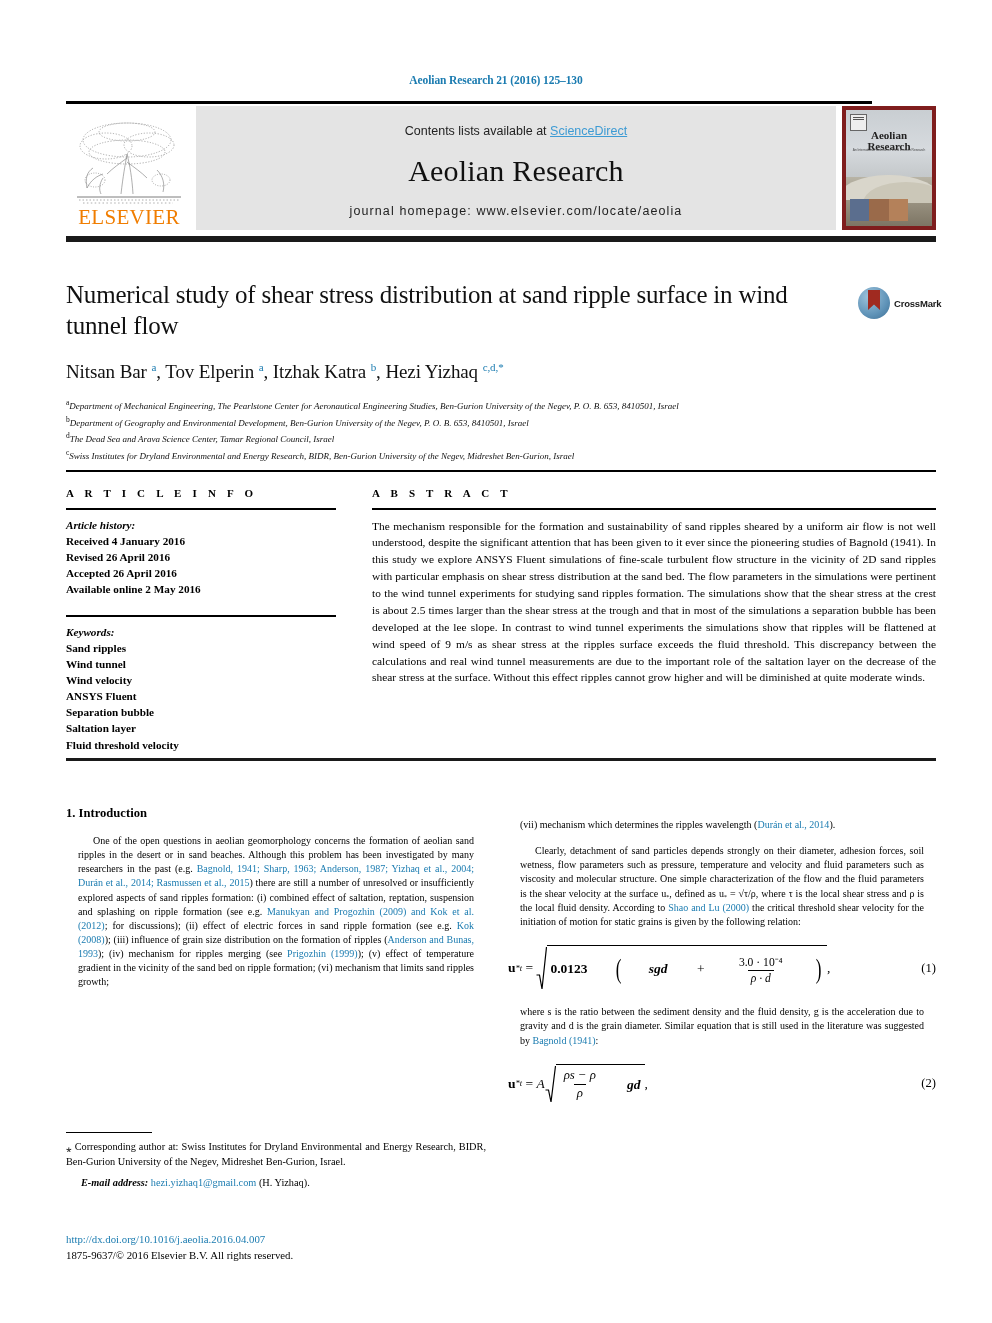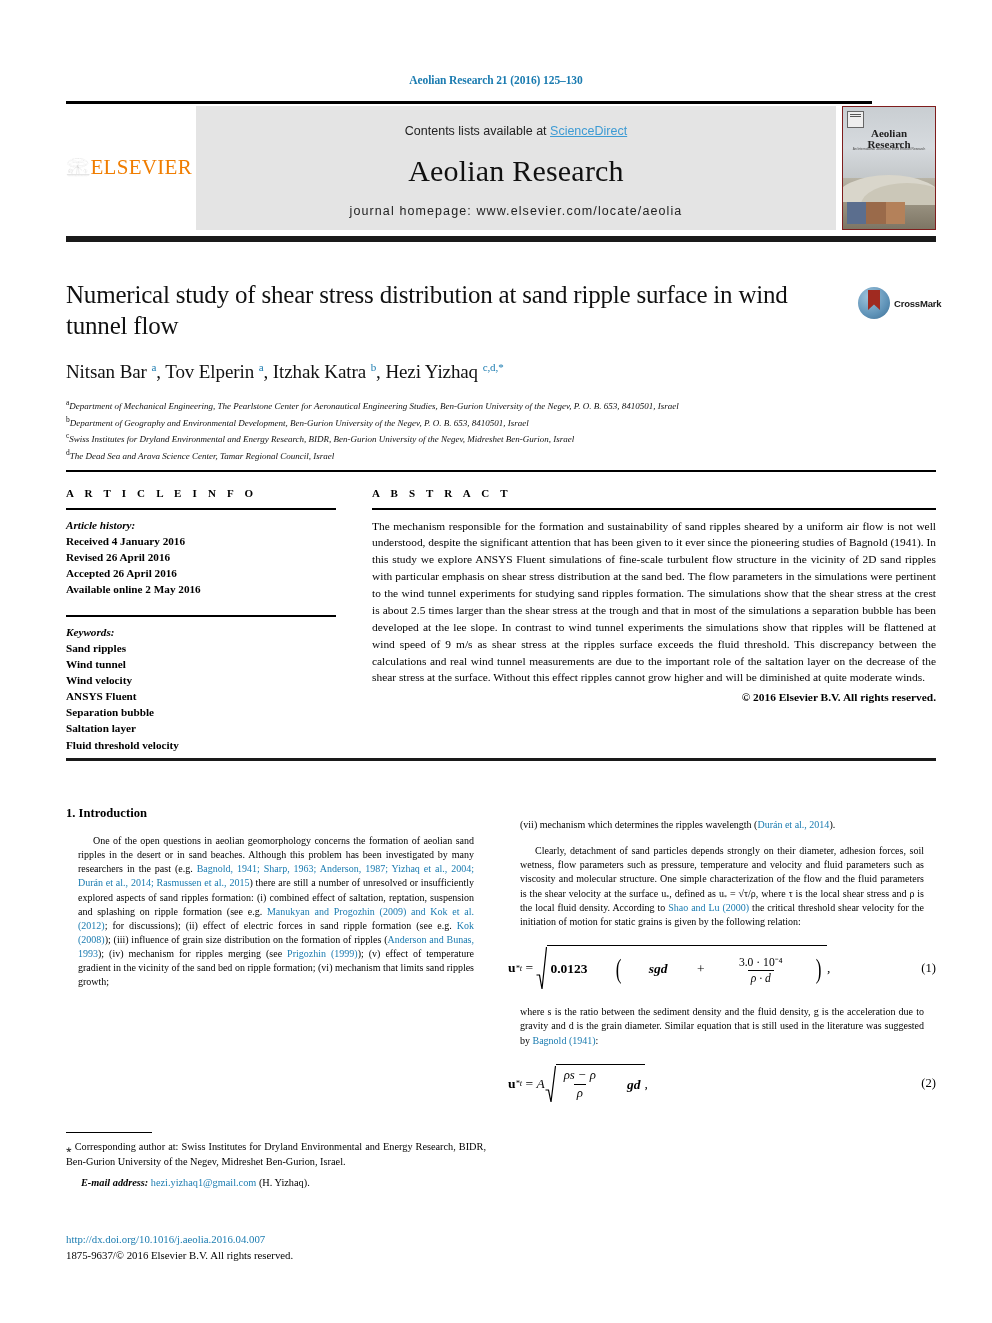--- a/index.html
+++ b/index.html
@@ -55,21 +55,21 @@
     height: 124px;
     display: flex;
     align-items: stretch;
   }
   .elsevier-logo {
     width: 126px;
     flex: 0 0 126px;
     position: relative;
     background: #fff;
     display: flex;
-    flex-direction: row;
+    flex-direction: column;
     justify-content: flex-end;
     align-items: center;
     padding-bottom: 2px;
     box-sizing: border-box;
   }
   .elsevier-tree {
     width: 112px;
     height: 88px;
     margin-bottom: 1px;
   }
@@ -111,21 +111,21 @@
   .homepage-line {
     font-family: "Liberation Sans", sans-serif;
     font-size: 12.5px;
     color: #222;
     letter-spacing: 1.1px;
   }
   .cover-thumb {
     flex: 0 0 94px;
     width: 94px;
     position: relative;
-    border: 1px solid #7f1d1d;
+    border: 4px solid #7f1d1d;
     box-sizing: border-box;
     overflow: hidden;
     background: #f97316;
   }
   .cover-sky {
     position: absolute; left:0; top:0; right:0; height: 60%;
     background: linear-gradient(#c9ced2 0%, #d6dade 55%, #c2c6c8 100%);
   }
   .cover-ground {
     position: absolute; left:0; right:0; top: 58%; bottom: 0;
@@ -502,22 +502,22 @@
     </div>
   </div>
   <div class="masthead-rule"></div>
 
   <div class="title-block">
     <h1 class="article-title">Numerical study of shear stress distribution at sand ripple surface in wind tunnel flow</h1>
     <div class="authors">Nitsan Bar <sup>a</sup>, Tov Elperin <sup>a</sup>, Itzhak Katra <sup>b</sup>, Hezi Yizhaq <sup>c,d,</sup><sup>*</sup></div>
     <div class="affiliations">
         <div><sup>a</sup>Department of Mechanical Engineering, The Pearlstone Center for Aeronautical Engineering Studies, Ben-Gurion University of the Negev, P. O. B. 653, 8410501, Israel</div>
         <div><sup>b</sup>Department of Geography and Environmental Development, Ben-Gurion University of the Negev, P. O. B. 653, 8410501, Israel</div>
+        <div><sup>d</sup>The Dead Sea and Arava Science Center, Tamar Regional Council, Israel</div>
         <div><sup>c</sup>Swiss Institutes for Dryland Environmental and Energy Research, BIDR, Ben-Gurion University of the Negev, Midreshet Ben-Gurion, Israel</div>
-        <div><sup>d</sup>The Dead Sea and Arava Science Center, Tamar Regional Council, Israel</div>
       </div>
   </div>
 
   <div class="crossmark">
     <div class="cm-badge"></div>
     <div class="cm-text">CrossMark</div>
   </div>
 
   <div class="title-rule"></div>
 
@@ -545,21 +545,20 @@
           <div>Saltation layer</div>
           <div>Fluid threshold velocity</div>
         </div>
     </div>
   </div>
 
   <div class="abs-col">
     <div class="sec-head">A B S T R A C T</div>
     <div class="thin-rule"></div>
     <div class="abs-body">The mechanism responsible for the formation and sustainability of sand ripples sheared by a uniform air flow is not well understood, despite the significant attention that has been given to it ever since the pioneering studies of Bagnold (1941). In this study we explore ANSYS Fluent simulations of fine-scale turbulent flow structure in the vicinity of 2D sand ripples with particular emphasis on shear stress distribution at the sand bed. The flow parameters in the simulations were pertinent to the wind tunnel experiments for studying sand ripples formation. The simulations show that the shear stress at the crest is about 2.5 times larger than the shear stress at the trough and that in most of the simulations a separation bubble has been developed at the lee slope. In contrast to wind tunnel experiments the simulations show that ripples will be flattened at wind speed of 9 m/s as shear stress at the ripples surface exceeds the fluid threshold. This discrepancy between the calculations and real wind tunnel measurements are due to the important role of the saltation layer on the decrease of the shear stress at the surface. Without this effect ripples cannot grow higher and will be diminished at quite moderate winds.</div>
-    <div class="abs-copy">© 2016 Elsevier B.V. All rights reserved.</div>
   </div>
 
   <div class="abstract-rule"></div>
 
   <div class="body-left">
     <div class="h-sec">1. Introduction</div>
     <p class="body">
       <span style="padding-left:15px"></span><span>One of the open questions in aeolian geomorphology concerns the formation of aeolian sand ripples in the desert or in sand beaches. Although this problem has been investigated by many researchers in the past (e.g. </span><span class="lnk">Bagnold, 1941; Sharp, 1963; Anderson, 1987; Yizhaq et al., 2004; Durán et al., 2014; Rasmussen et al., 2015</span><span>) there are still a number of unresolved or insufficiently explored aspects of sand ripples formation: (i) combined effect of saltation, reptation, suspension and splashing on ripple formation (see e.g. </span><span class="lnk">Manukyan and Progozhin (2009) and Kok et al. (2012)</span><span>; for discussions); (ii) effect of electric forces in sand ripple formation (see e.g. </span><span class="lnk">Kok (2008)</span><span>); (iii) influence of grain size distribution on the formation of ripples (</span><span class="lnk">Anderson and Bunas, 1993</span><span>); (iv) mechanism for ripples merging (see </span><span class="lnk">Prigozhin (1999)</span><span>); (v) effect of temperature gradient in the vicinity of the sand bed on ripple formation; (vi) mechanism that limits sand ripples growth;</span>
     </p>
   </div>

